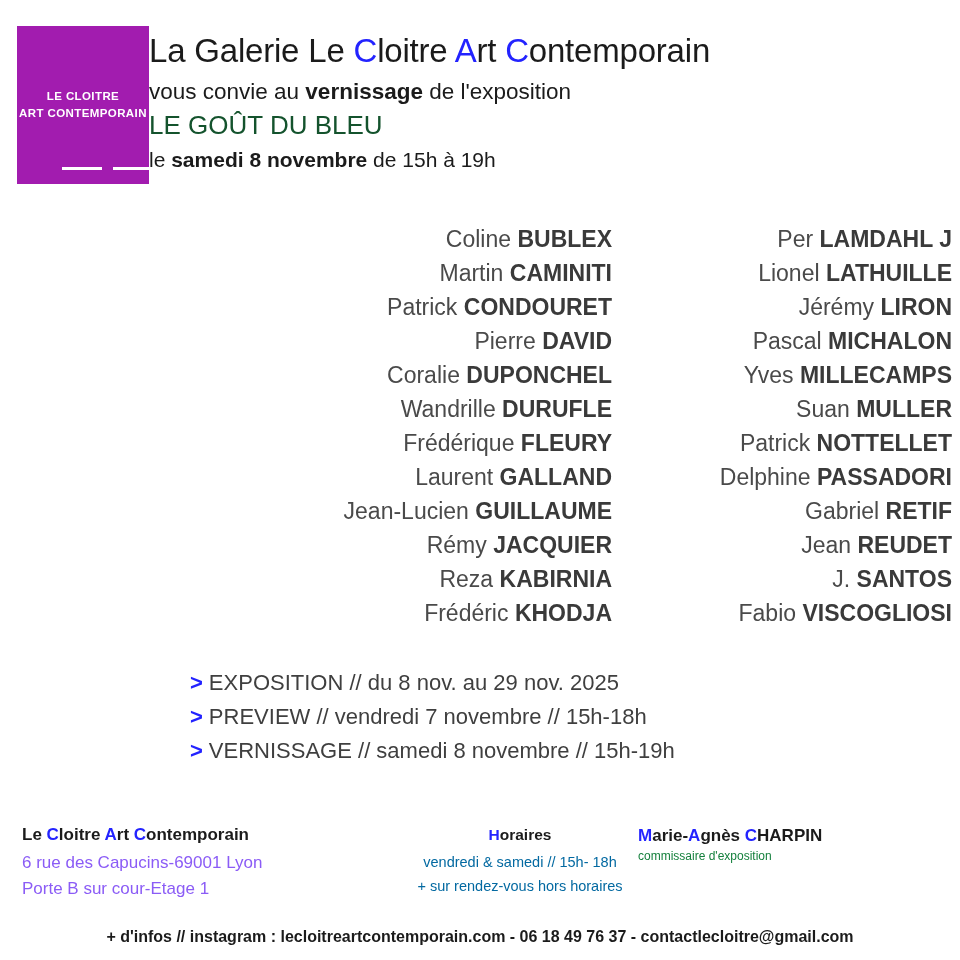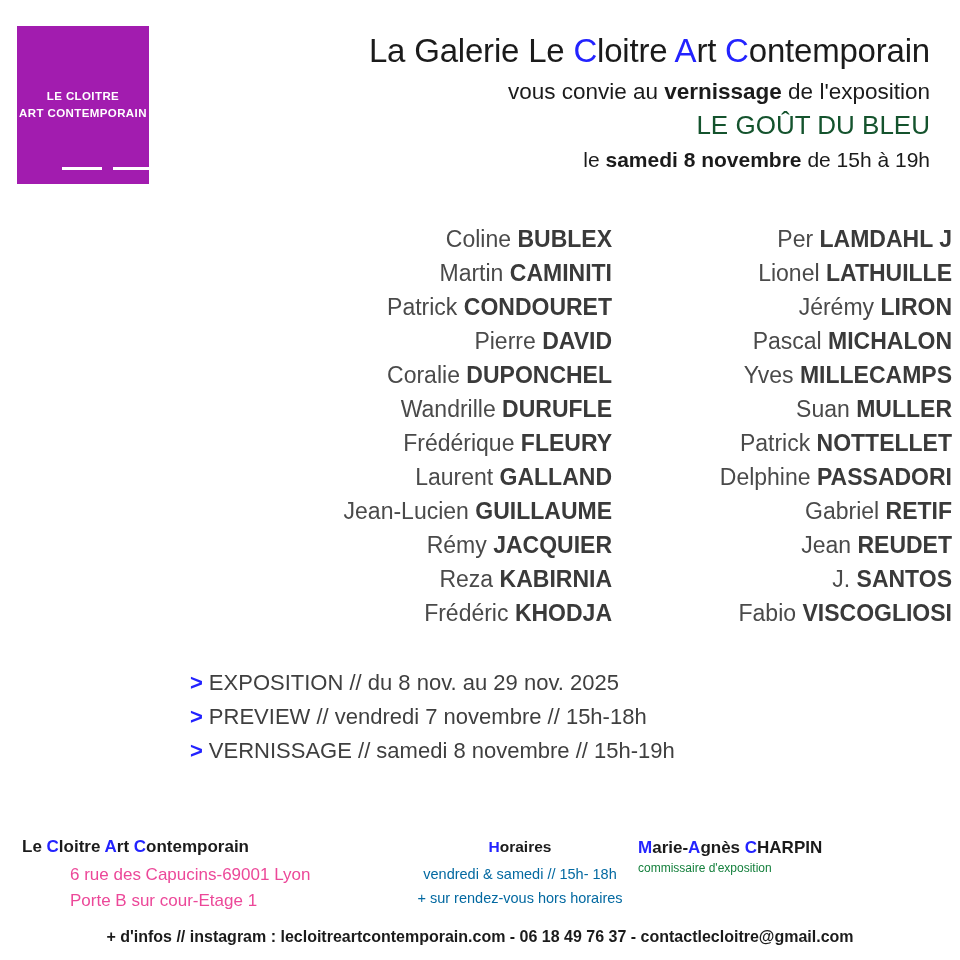--- a/index.html
+++ b/index.html
@@ -53,22 +53,22 @@
     position: absolute;
     left: 96px;
     bottom: 14px;
     width: 40px;
     height: 3px;
     background: #ffffff;
   }
 
   .header-text {
     flex: 1 1 auto;
-    text-align: right;
-    padding-right: 30px;
+    text-align: left;
+    padding-right: 14px;
     padding-top: 6px;
   }
   .title-line {
     font-size: 33px;
     color: #1b1b1b;
     letter-spacing: -0.2px;
     white-space: nowrap;
   }
   .title-line .cap {
     color: #2323ff;
@@ -129,21 +129,21 @@
     color: #2323ff;
     font-weight: bold;
     margin-right: 6px;
   }
 
   
   .footer {
     position: absolute;
     left: 0;
     right: 0;
-    bottom: 46px;
+    bottom: 58px;
     display: flex;
     align-items: flex-start;
     padding: 0 22px;
   }
   .foot-col-left { width: 380px; }
   .foot-col-mid {
     flex: 1 1 auto;
     text-align: center;
     padding-top: 1px;
   }
@@ -156,23 +156,22 @@
     font-size: 17px;
     font-weight: bold;
     color: #1b1b1b;
     margin-bottom: 5px;
     white-space: nowrap;
   }
   .foot-title .cap { color: #2323ff; }
   .foot-line {
     font-size: 17px;
     line-height: 26px;
-    color: #ec4899;
-    white-space: nowrap;
-    margin-left: 48px;
+    color: #8b5cf6;
+    white-space: nowrap;
   }
   .foot-mid-title {
     font-size: 15.5px;
     font-weight: bold;
     color: #1b1b1b;
     margin-bottom: 6px;
   }
   .foot-mid-title .cap { color: #2323ff; }
   .foot-mid-line {
     font-size: 14.5px;

